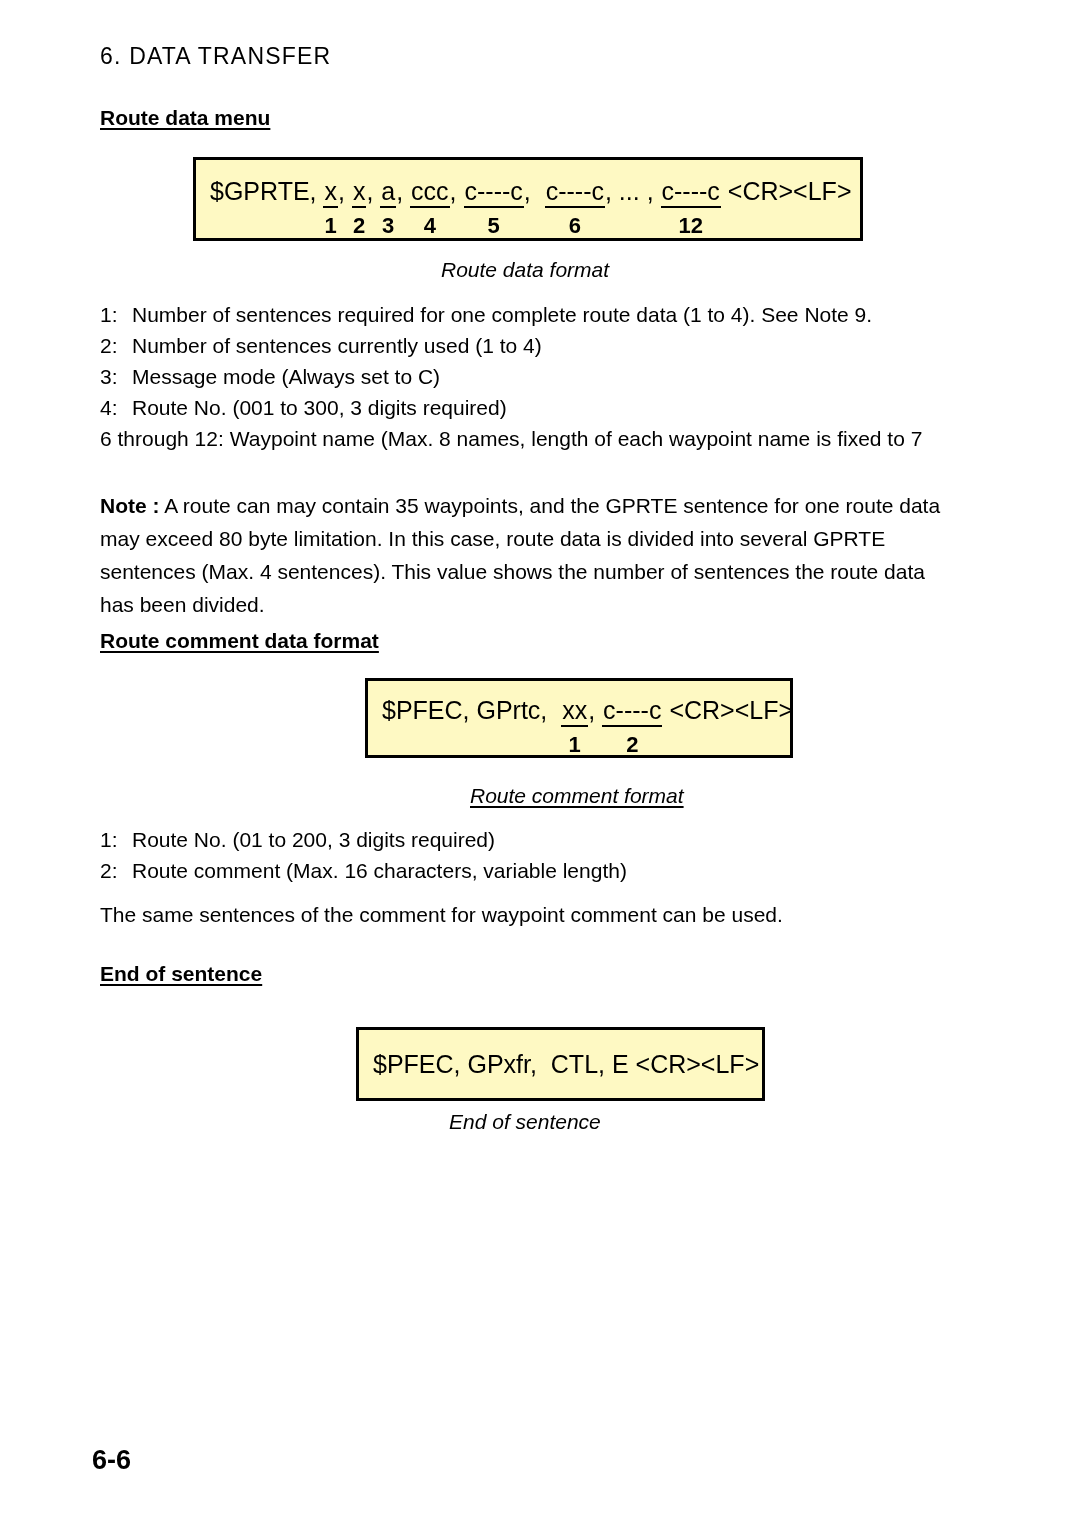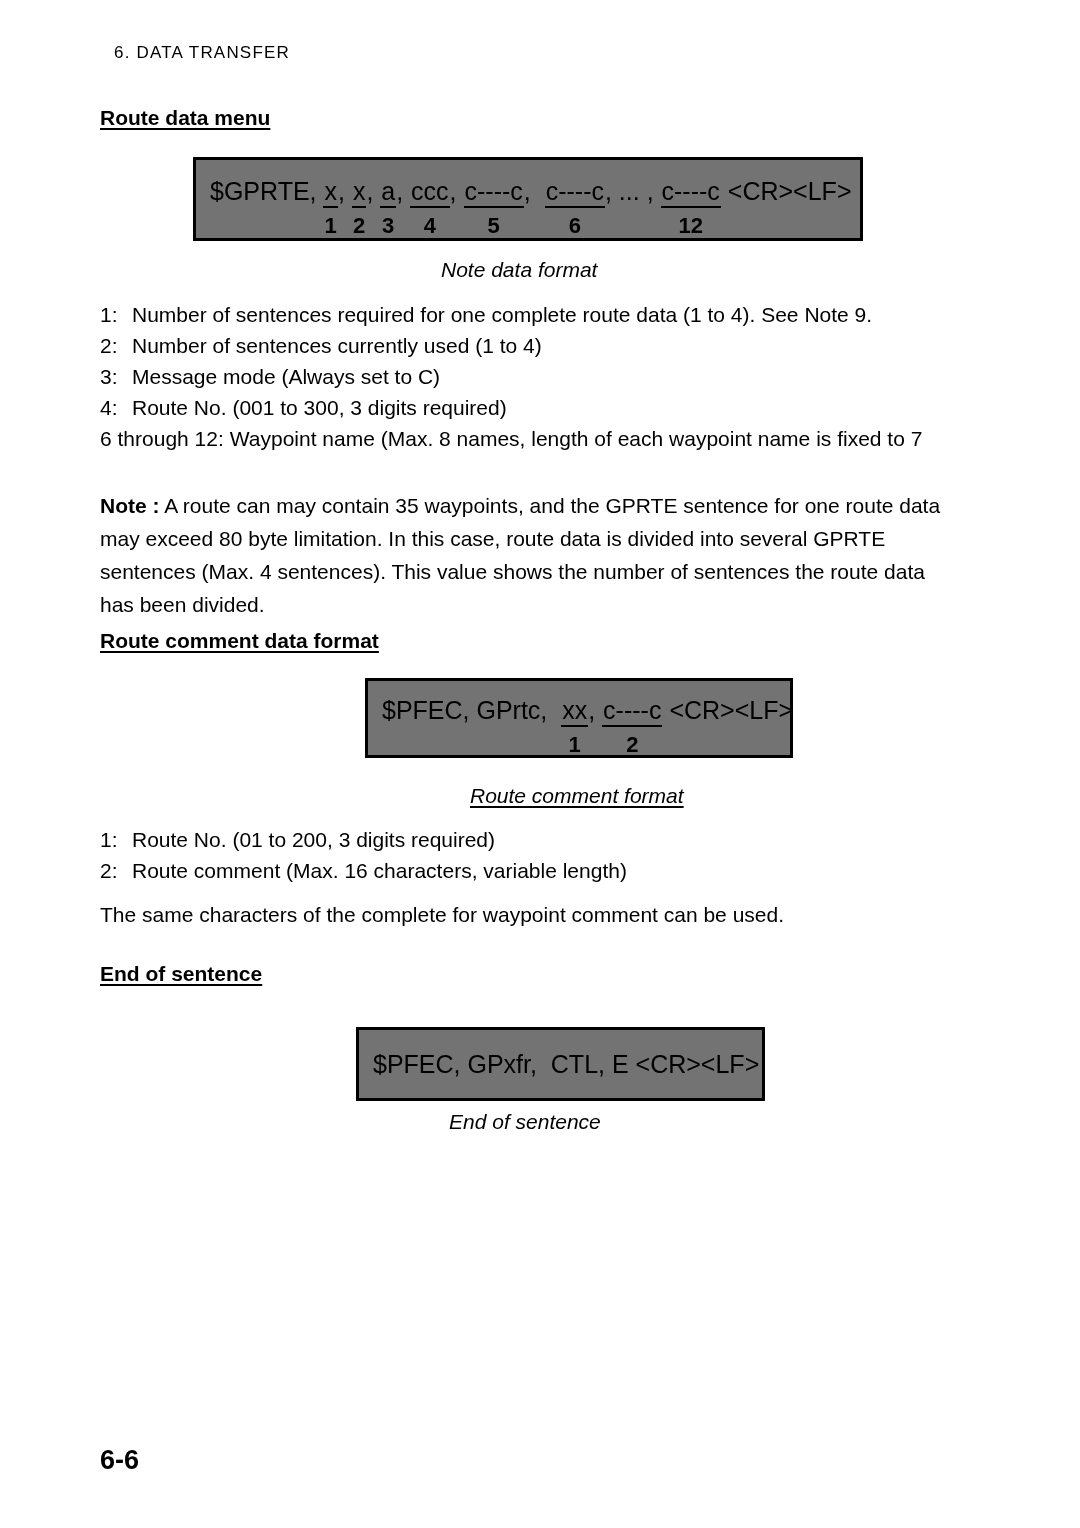--- a/index.html
+++ b/index.html
@@ -20,45 +20,44 @@
     position: relative;
     width: 1080px;
     height: 1528px;
   }
 
   
   .running-header {
     position: absolute;
     left: 100px;
     top: 43px;
-    font-size: 17px;
+    font-size: 23px;
     letter-spacing: 1.2px;
     white-space: nowrap;
-    margin-left: 14px;
   }
 
   
   .section-heading {
     position: absolute;
     font-size: 21px;
     font-weight: bold;
     text-decoration: underline;
     text-underline-offset: 3px;
     white-space: nowrap;
     left: 100px;
   }
   #heading-route-data-menu     { top: 106px; }
   #heading-route-comment-fmt   { top: 629px; }
   #heading-end-of-sentence     { top: 962px; }
 
   
   .fmt-box {
     position: absolute;
     border: 3px solid #000;
-    background: #737373;
+    background: #fef9c3;
     box-sizing: border-box;
   }
   #box-route-data      { left: 193px; top: 157px;  width: 670px; height: 84px; }
   #box-route-comment   { left: 365px; top: 678px;  width: 428px; height: 80px; }
   #box-end-of-sentence { left: 356px; top: 1027px; width: 409px; height: 74px; }
 
   .fmt-line {
     position: absolute;
     display: flex;
     align-items: flex-start;
@@ -159,21 +158,21 @@
     position: absolute;
     left: 100px;
     top: 903px;
     font-size: 21px;
     white-space: nowrap;
   }
 
   
   #page-number {
     position: absolute;
-    left: 100px;
+    left: 92px;
     top: 1445px;
     font-size: 27px;
     font-weight: bold;
   }
 </style>
 </head>
 <body>
 
 <div class="page">
 
@@ -238,21 +237,21 @@
           <span class="field-token">c----c</span>
           <span class="field-index">12</span>
         </span>
         <span class="tok after-field"> </span>
       </span>
 
       <span class="tok after-field">&lt;CR&gt;&lt;LF&gt;</span>
     </div>
   </div>
 
-  <div class="caption" id="caption-route-data">Note data format</div>
+  <div class="caption" id="caption-route-data">Route data format</div>
 
   <div class="deflist" id="deflist-route-data">
     <div class="def-row">
       <span class="def-num">1:</span>
       <span class="def-text">Number of sentences required for one complete route data (1 to 4). See Note 9.</span>
     </div>
     <div class="def-row">
       <span class="def-num">2:</span>
       <span class="def-text">Number of sentences currently used (1 to 4)</span>
     </div>
@@ -306,21 +305,21 @@
     <div class="def-row">
       <span class="def-num">1:</span>
       <span class="def-text">Route No. (01 to 200, 3 digits required)</span>
     </div>
     <div class="def-row">
       <span class="def-num">2:</span>
       <span class="def-text">Route comment (Max. 16 characters, variable length)</span>
     </div>
   </div>
 
-  <div id="remark-same-characters">The same characters of the complete for waypoint comment can be used.</div>
+  <div id="remark-same-characters">The same sentences of the comment for waypoint comment can be used.</div>
 
   <div class="section-heading" id="heading-end-of-sentence">End of sentence</div>
 
   <div class="fmt-box" id="box-end-of-sentence">
     <div class="fmt-line" id="line-end-of-sentence">
       <span class="tok">$PFEC, GPxfr,  CTL, E &lt;CR&gt;&lt;LF&gt;</span>
     </div>
   </div>
 
   <div class="caption" id="caption-end-sentence">End of sentence</div>

